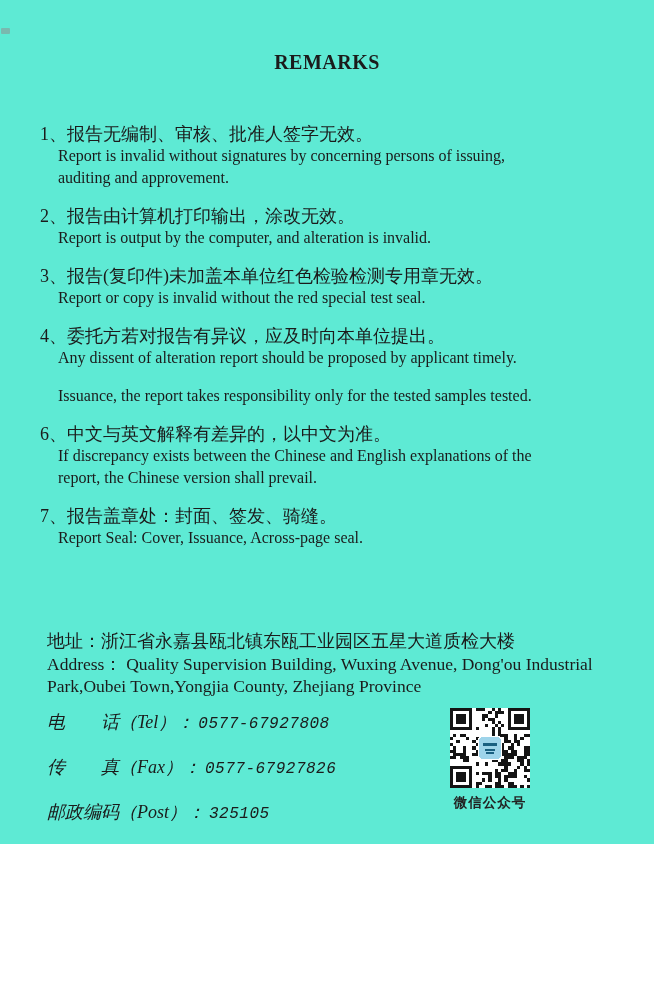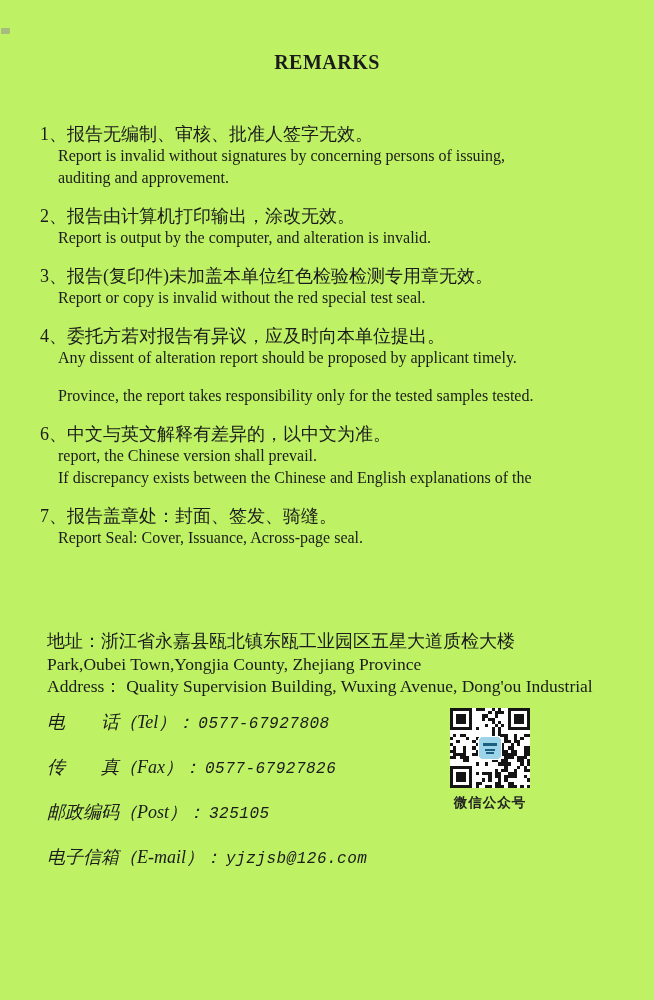--- a/index.html
+++ b/index.html
@@ -1,19 +1,19 @@
 <!DOCTYPE html>
 <html><head>
 <meta charset="utf-8">
 <style>
   html,body{margin:0;padding:0;background:#ffffff;}
   .page{
     position:relative;
-    width:654px;height:1000px;
-    background:#bef264;
+    width:654px;height:844px;
+    background:#5eead4;
     font-family:"Liberation Serif","DejaVu Serif",serif;
     color:#1b1b1b;
     overflow:hidden;
   }
   .artifact{
     position:absolute;left:1px;top:28px;width:9px;height:6px;
     background:#8f8f8f;opacity:.55;border-radius:1px;
   }
   .title{
     position:absolute;top:51px;left:0;width:100%;
@@ -74,41 +74,41 @@
 
       </div>
 
       <div class="item">
         <div class="zh-line"><span class="num">4、</span><span class="zh">委托方若对报告有异议，应及时向本单位提出。</span></div>
         <div class="en">Any dissent of alteration report should be proposed by applicant timely.</div>
 
       </div>
 
       <div class="item">
-        <div class="en">Province, the report takes responsibility only for the tested samples tested.</div>
+        <div class="en">Issuance, the report takes responsibility only for the tested samples tested.</div>
 
       </div>
 
       <div class="item">
         <div class="zh-line"><span class="num">6、</span><span class="zh">中文与英文解释有差异的，以中文为准。</span></div>
+        <div class="en">If discrepancy exists between the Chinese and English explanations of the</div>
         <div class="en">report, the Chinese version shall prevail.</div>
-        <div class="en">If discrepancy exists between the Chinese and English explanations of the</div>
       </div>
 
       <div class="item">
         <div class="zh-line"><span class="num">7、</span><span class="zh">报告盖章处：封面、签发、骑缝。</span></div>
         <div class="en">Report Seal: Cover, Issuance, Across-page seal.</div>
 
       </div>
     </div>
 
   <div class="address">
     <div class="addr-zh">地址：浙江省永嘉县瓯北镇东瓯工业园区五星大道质检大楼</div>
+    <div class="addr-en">Address： Quality Supervision Building, Wuxing Avenue, Dong'ou Industrial</div>
     <div class="addr-en">Park,Oubei Town,Yongjia County, Zhejiang Province</div>
-    <div class="addr-en">Address： Quality Supervision Building, Wuxing Avenue, Dong'ou Industrial</div>
   </div>
 
   <div class="contacts">
 
       <div class="contact-row"><span class="c-label">电　　话（Tel）：</span><span class="c-value">0577-67927808</span></div>
 
       <div class="contact-row"><span class="c-label">传　　真（Fax）：</span><span class="c-value">0577-67927826</span></div>
 
       <div class="contact-row"><span class="c-label">邮政编码（Post）：</span><span class="c-value">325105</span></div>
 

